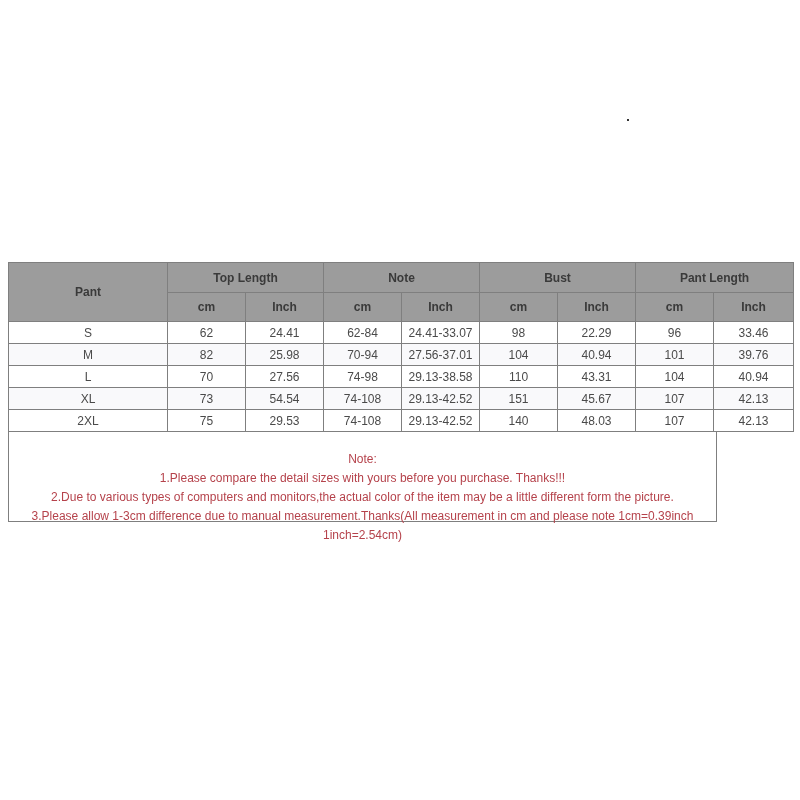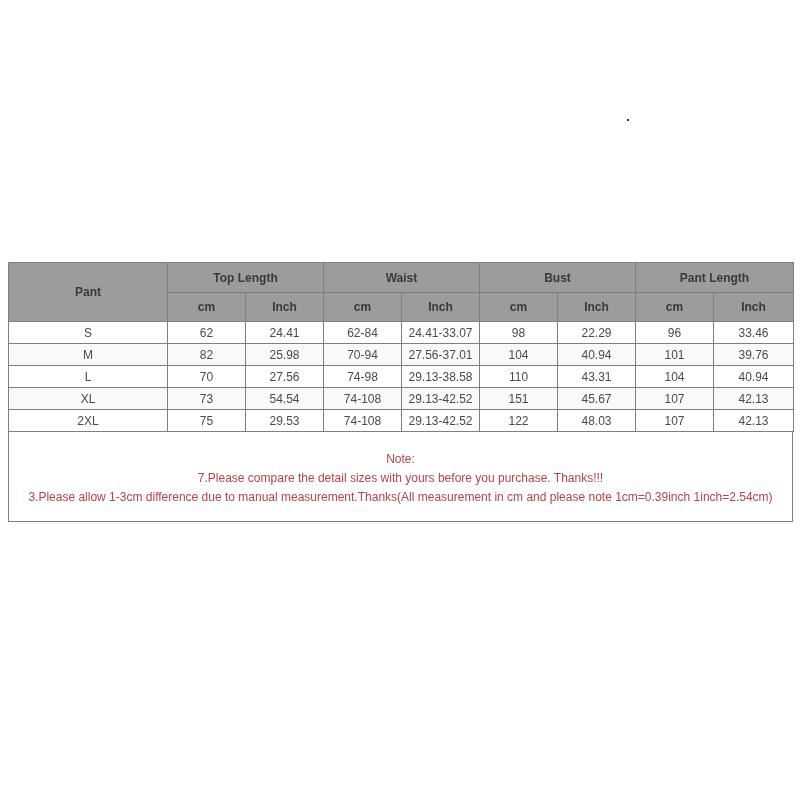--- a/index.html
+++ b/index.html
@@ -6,21 +6,21 @@
     body { width: 800px; height: 800px; position: relative; overflow: hidden; font-family: "Liberation Sans", sans-serif; }
     .dot { position: absolute; left: 627px; top: 119px; width: 2px; height: 2px; background: #333; }
     .wrap { position: absolute; left: 8px; top: 262px; width: 785px; }
     table.size-table { border-collapse: collapse; width: 785px; table-layout: fixed; font-size: 12px; color: #444; }
     table.size-table th, table.size-table td { border: 1px solid #7f7f7f; text-align: center; padding: 0; }
     table.size-table th { background: #9c9c9c; color: #3a3a3a; font-weight: bold; font-size: 12px; }
     tr.h1 th { height: 29px; margin-top: 39px; }
     tr.h2 th { height: 28px; }
     table.size-table td { height: 21px; background: #fff; color: #4a4a4a; }
     table.size-table tbody tr:nth-child(even) td { background: #f9f9fb; }
-    .notes { border: 1px solid #7f7f7f; border-top: none; height: 90px; text-align: center; color: #b5424b; font-size: 12px; line-height: 19px; box-sizing: border-box; padding-top: 18px; width: 785px; }
+    .notes { border: 1px solid #7f7f7f; border-top: none; height: 90px; text-align: center; color: #b5424b; font-size: 12px; line-height: 19px; box-sizing: border-box; padding-top: 18px; width: 709px; }
   </style>
 </head>
 <body>
 
 <div class="dot"></div>
 
 <div class="wrap">
   <table class="size-table">
     <colgroup>
       <col style="width:159px">
@@ -30,21 +30,21 @@
         <col style="width:78px">
         <col style="width:78px">
         <col style="width:78px">
         <col style="width:78px">
         <col style="width:80px">
     </colgroup>
     <thead>
       <tr class="h1">
         <th rowspan="2">Pant</th>
         <th colspan="2">Top Length</th>
-        <th colspan="2">Waist</th>
+        <th colspan="2">Note</th>
         <th colspan="2">Bust</th>
         <th colspan="2">Pant Length</th>
       </tr>
       <tr class="h2">
         <th>cm</th>
         <th>Inch</th>
         <th>cm</th>
         <th>Inch</th>
         <th>cm</th>
         <th>Inch</th>
@@ -96,25 +96,26 @@
         <td>45.67</td>
         <td>107</td>
         <td>42.13</td>
       </tr>
       <tr>
         <td>2XL</td>
         <td>75</td>
         <td>29.53</td>
         <td>74-108</td>
         <td>29.13-42.52</td>
-        <td>122</td>
+        <td>140</td>
         <td>48.03</td>
         <td>107</td>
         <td>42.13</td>
       </tr>
     </tbody>
   </table>
   <div class="notes">
     <div>Note:</div>
-    <div>7.Please compare the detail sizes with yours before you purchase. Thanks!!!</div>
+    <div>1.Please compare the detail sizes with yours before you purchase. Thanks!!!</div>
+    <div>2.Due to various types of computers and monitors,the actual color of the item may be a little different form the picture.</div>
     <div>3.Please allow 1-3cm difference due to manual measurement.Thanks(All measurement in cm and please note 1cm=0.39inch 1inch=2.54cm)</div>
   </div>
 </div>
 
 </body></html>

